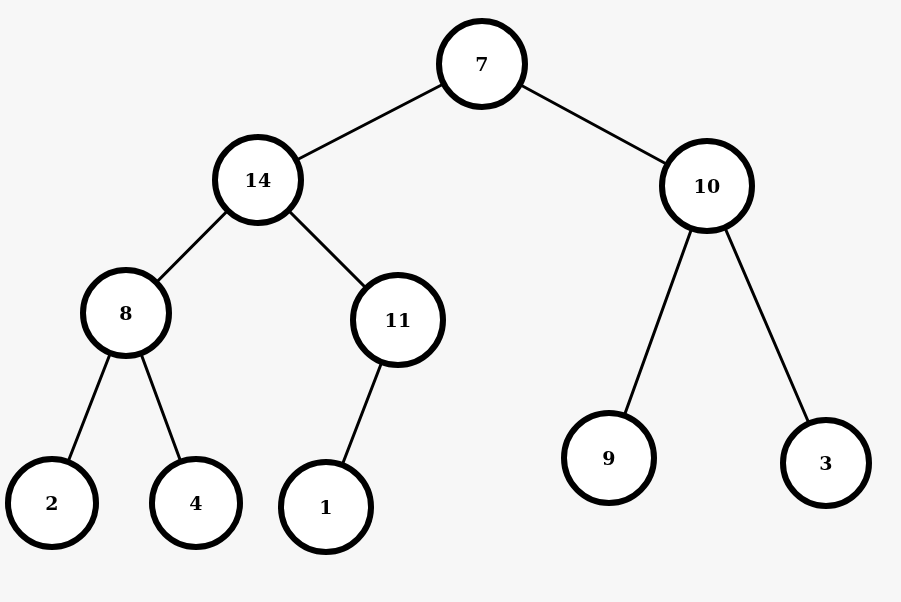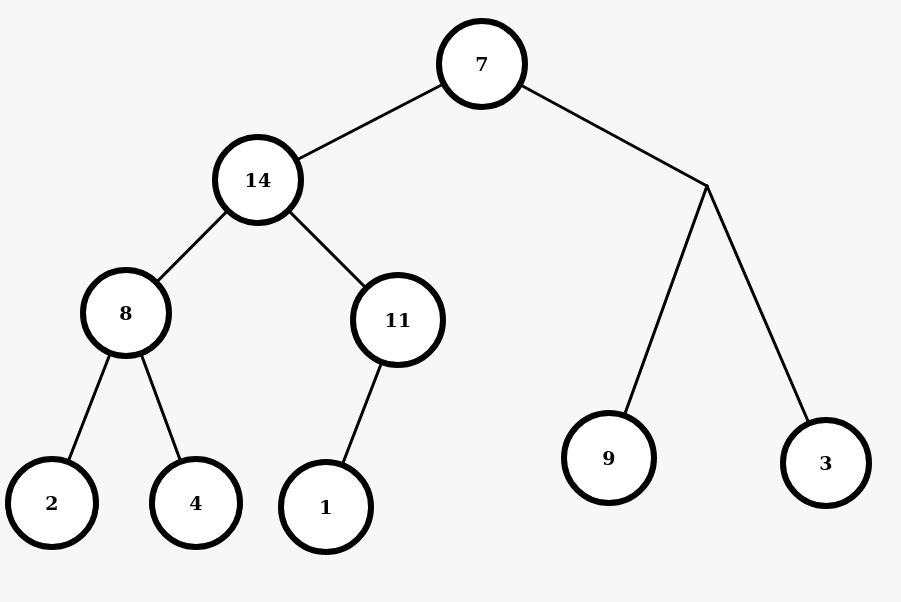--- a/index.html
+++ b/index.html
@@ -68,20 +68,23 @@
       <line x1="707" y1="186" x2="609" y2="458" stroke="#000000" stroke-width="3" stroke-linecap="round"></line>
       <line x1="707" y1="186" x2="826" y2="463" stroke="#000000" stroke-width="3" stroke-linecap="round"></line>
     </svg>
   <div id="node-layer">
       <div class="tree-node" style="left: 436px; top: 18px; width: 92px; height: 92px; border-width: 6px; border-color: rgb(0, 0, 0); background: rgb(255, 255, 255);">
         <span class="node-label" style="color: rgb(0, 0, 0);">7</span>
       </div>
       <div class="tree-node" style="left: 212px; top: 134px; width: 92px; height: 92px; border-width: 6px; border-color: rgb(0, 0, 0); background: rgb(255, 255, 255);">
         <span class="node-label" style="color: rgb(0, 0, 0);">14</span>
       </div>
+      <div class="tree-node" style="left: 659px; top: 138px; width: 96px; height: 96px; border-width: 6px; border-color: rgb(0, 0, 0); background: rgb(255, 255, 255);">
+        <span class="node-label" style="color: rgb(0, 0, 0);">10</span>
+      </div>
       <div class="tree-node" style="left: 80px; top: 267px; width: 92px; height: 92px; border-width: 6px; border-color: rgb(0, 0, 0); background: rgb(255, 255, 255);">
         <span class="node-label" style="color: rgb(0, 0, 0);">8</span>
       </div>
       <div class="tree-node" style="left: 350px; top: 272px; width: 96px; height: 96px; border-width: 6px; border-color: rgb(0, 0, 0); background: rgb(255, 255, 255);">
         <span class="node-label" style="color: rgb(0, 0, 0); text-align: right;">11</span>
       </div>
       <div class="tree-node" style="left: 5px; top: 456px; width: 94px; height: 94px; border-width: 6px; border-color: rgb(0, 0, 0); background: rgb(255, 255, 255);">
         <span class="node-label" style="color: rgb(0, 0, 0);">2</span>
       </div>
       <div class="tree-node" style="left: 149px; top: 456px; width: 94px; height: 94px; border-width: 6px; border-color: rgb(0, 0, 0); background: rgb(255, 255, 255);">

